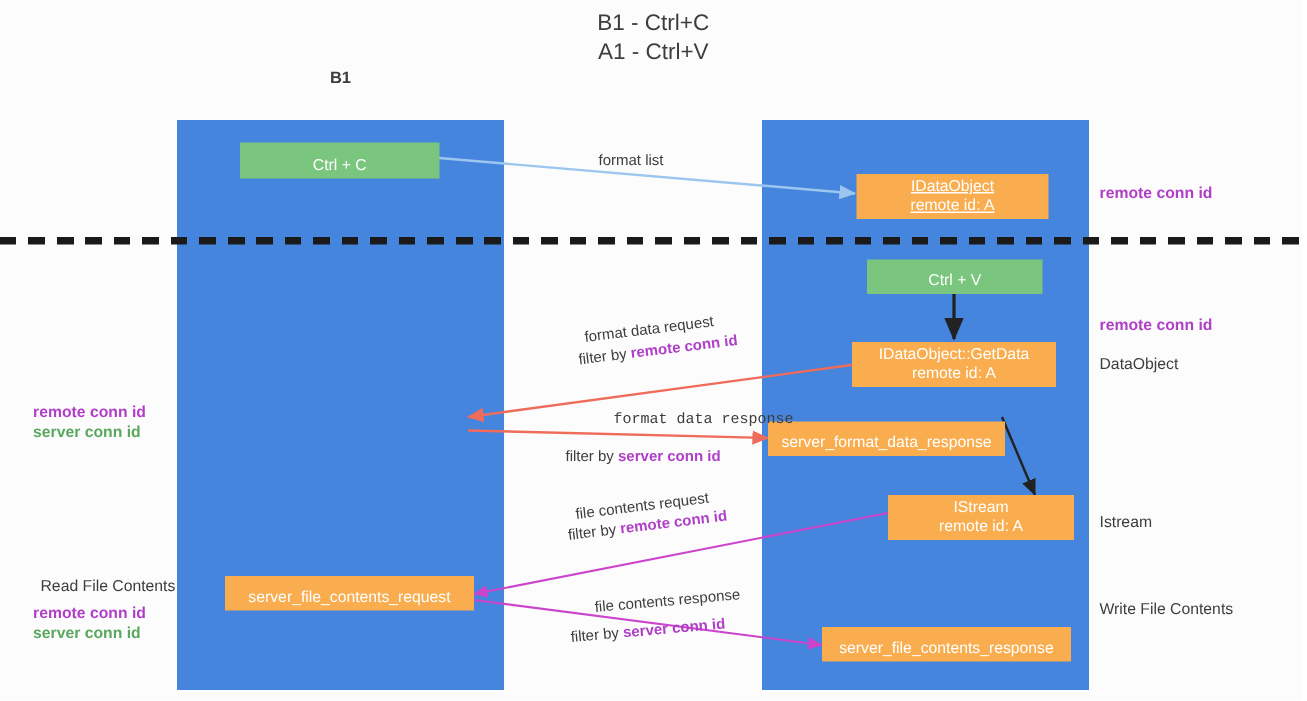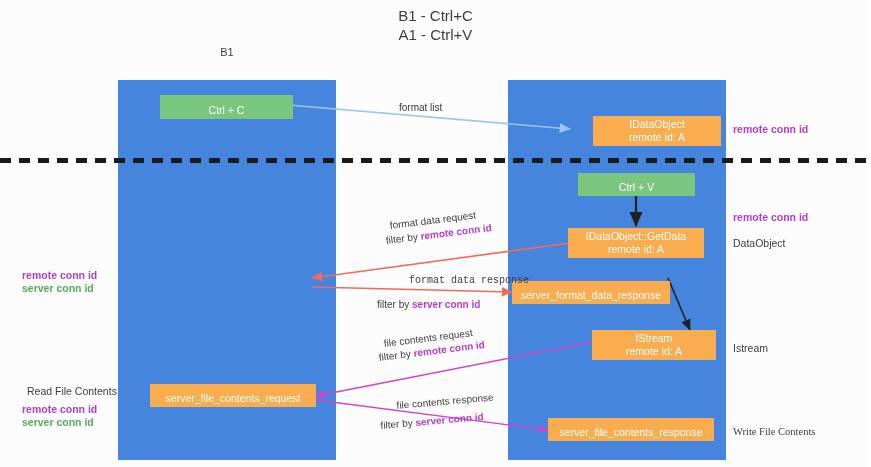--- a/index.html
+++ b/index.html
@@ -32,21 +32,21 @@
     line-height: 19px;
   }
   .lane-head {
     position: absolute;
     text-align: center;
     font-size: 11px;
     color: #3d3d3d;
     line-height: 13px;
     width: 218px;
   }
-  .lane-head-b1 { left: 118px; top: 46px; }
+  .lane-head-b1 { left: 118px; top: 46px; font-weight: bold; }
   .lane-head-a1 { left: 508px; top: 46px; }
 
   .node {
     position: absolute;
     box-sizing: border-box;
     display: flex;
     flex-direction: column;
     align-items: center;
     justify-content: flex-end;
     color: #ffffff;
@@ -138,21 +138,21 @@
 
     <line x1="316" y1="400" x2="548" y2="430" stroke="#cc44cc" stroke-width="1.4" marker-end="url(#ah-magenta)"></line>
   </svg>
 
   <div class="divider"></div>
 
   <div class="node green" style="left:160px; top:95px; width:133px; height:24px;">
     <div>Ctrl + C</div>
   </div>
 
-  <div class="node orange" style="left:593px; top:116px; width:128px; height:30px;">
+  <div class="node orange" style="left:571px; top:116px; width:128px; height:30px;text-decoration:underline;">
     <div>IDataObject</div>
     <div>remote id: A</div>
   </div>
 
   <div class="node green" style="left:578px; top:173px; width:117px; height:23px;">
     <div>Ctrl + V</div>
   </div>
 
   <div class="node orange" style="left:568px; top:228px; width:136px; height:30px;">
     <div>IDataObject::GetData</div>
@@ -196,21 +196,21 @@
 
   <div class="edge-label" style="left:396px; top:399px; transform:rotate(-5deg); transform-origin:left top;">file contents response</div>
   <div class="edge-label" style="left:380px; top:419px; transform:rotate(-5deg); transform-origin:left top;">
     <span>filter by </span><span class="hl-purple">server conn id</span>
   </div>
 
   <div class="side-label purple" style="left:733px; top:123px;">remote conn id</div>
   <div class="side-label purple" style="left:733px; top:211px;">remote conn id</div>
   <div class="side-label" style="left:733px; top:237px;">DataObject</div>
   <div class="side-label" style="left:733px; top:342px;">Istream</div>
-  <div class="side-label" style="left:733px; top:425px;font-family:Liberation Serif, serif;">Write File Contents</div>
+  <div class="side-label" style="left:733px; top:400px;">Write File Contents</div>
 
   <div class="side-label purple" style="left:22px; top:269px;">remote conn id</div>
   <div class="side-label green-t" style="left:22px; top:282px;">server conn id</div>
 
   <div class="side-label" style="left:27px; top:385px;">Read File Contents</div>
   <div class="side-label purple" style="left:22px; top:403px;">remote conn id</div>
   <div class="side-label green-t" style="left:22px; top:416px;">server conn id</div>
 
 </div>
 

